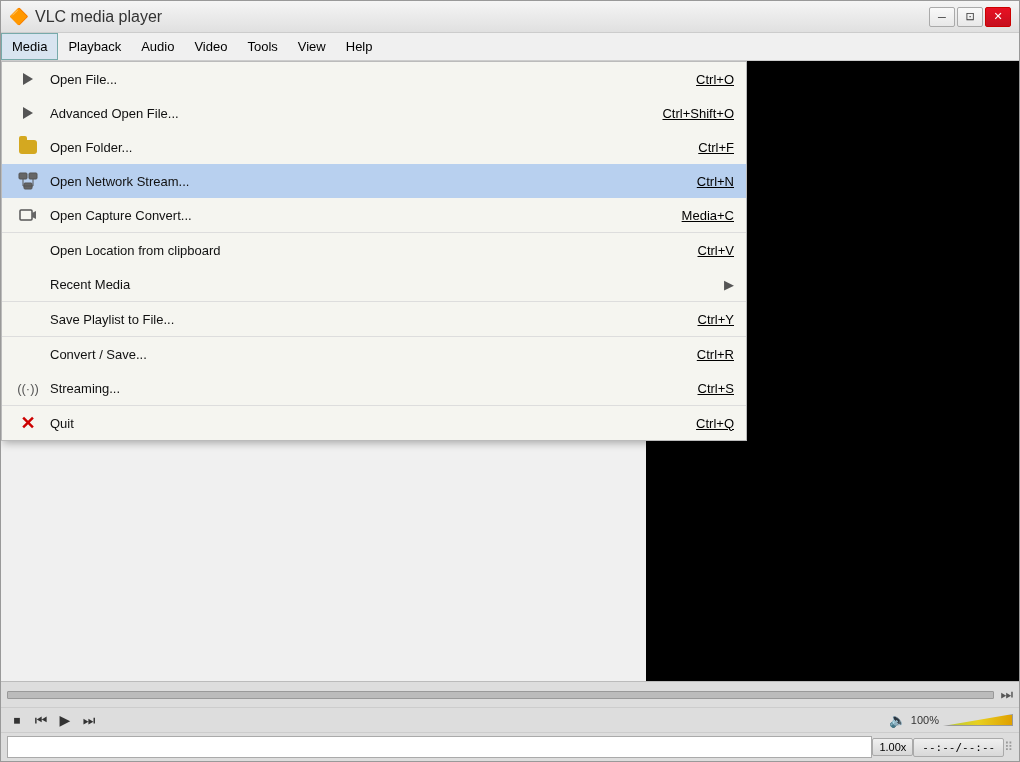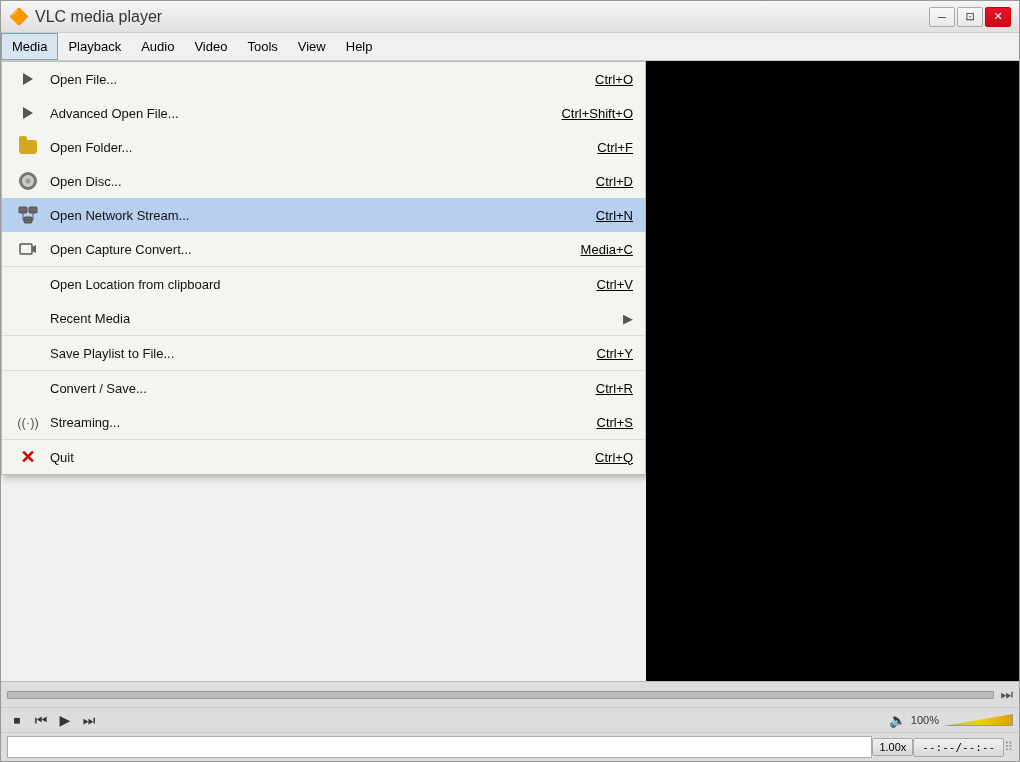--- a/index.html
+++ b/index.html
@@ -93,21 +93,21 @@
     .menu-item.active {
       background: #d8e4f0;
       border: 1px solid #7aa;
     }
 
     
     .dropdown-menu {
       position: absolute;
       left: 0;
       top: 0;
-      width: 645px;
+      width: 746px;
       background: #f5f5f0;
       border: 1px solid #bbb;
       box-shadow: 2px 2px 8px rgba(0,0,0,0.3);
       z-index: 10;
     }
 
     .menu-section {
       border-bottom: 1px solid #ddd;
     }
     .menu-section:last-child {
@@ -364,27 +364,20 @@
         </div>
 
         <div class="menu-row">
           <div class="menu-row-icon">
             <div class="icon-folder"></div>
           </div>
           <span class="menu-row-label">Open Folder...</span>
           <span class="menu-row-shortcut">Ctrl+F</span>
         </div>
 
-        <div class="menu-row">
-          <div class="menu-row-icon">
-            <div class="icon-disc"></div>
-          </div>
-          <span class="menu-row-label">Open Disc...</span>
-          <span class="menu-row-shortcut">Ctrl+D</span>
-        </div>
 
         <div class="menu-row highlighted">
           <div class="menu-row-icon">
             <svg width="20" height="18" viewBox="0 0 20 18" fill="none">
               <rect x="1" y="1" width="8" height="6" rx="1" fill="#666" stroke="#555" stroke-width="1"></rect>
               <rect x="11" y="1" width="8" height="6" rx="1" fill="#666" stroke="#555" stroke-width="1"></rect>
               <rect x="6" y="11" width="8" height="6" rx="1" fill="#666" stroke="#555" stroke-width="1"></rect>
               <line x1="5" y1="7" x2="5" y2="14" stroke="#555" stroke-width="1"></line>
               <line x1="15" y1="7" x2="15" y2="14" stroke="#555" stroke-width="1"></line>
               <line x1="5" y1="14" x2="15" y2="14" stroke="#555" stroke-width="1"></line>

